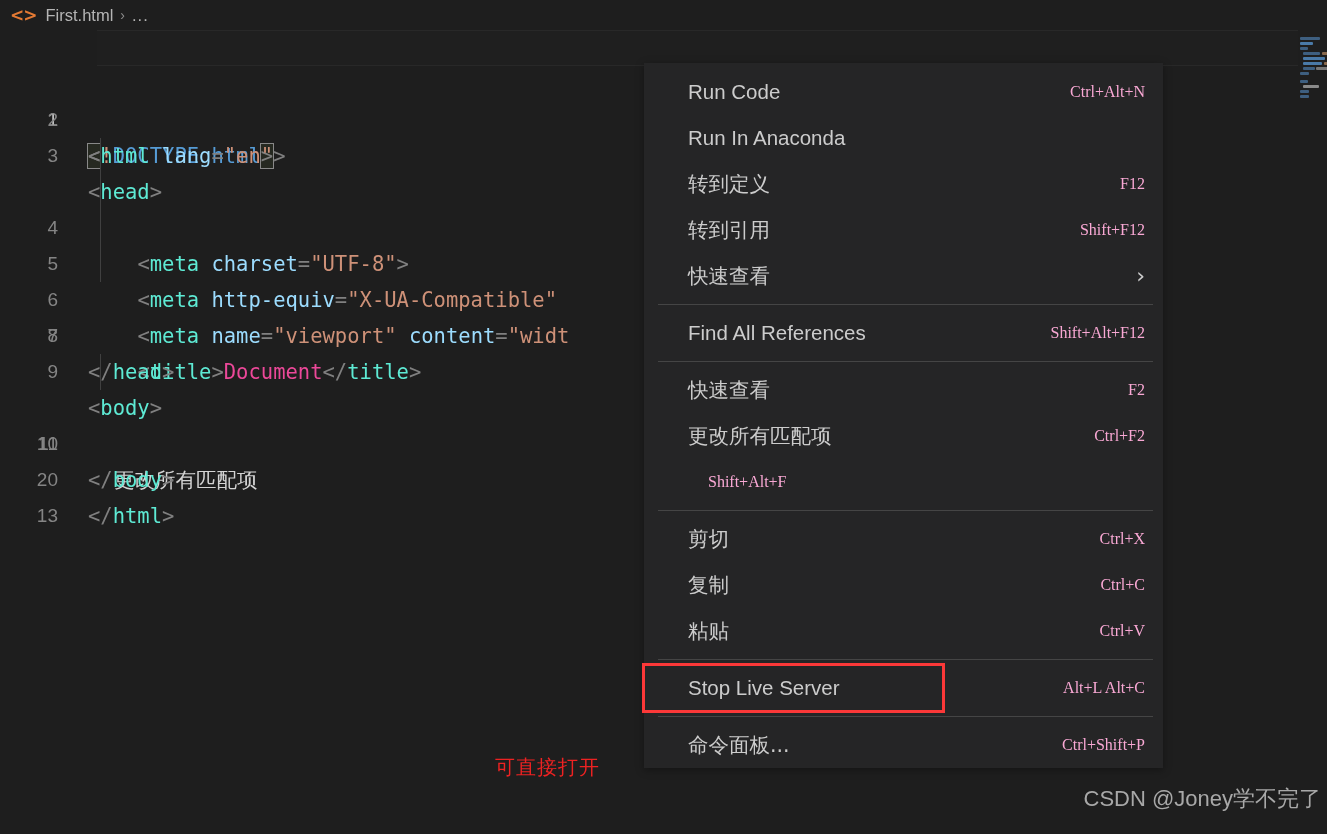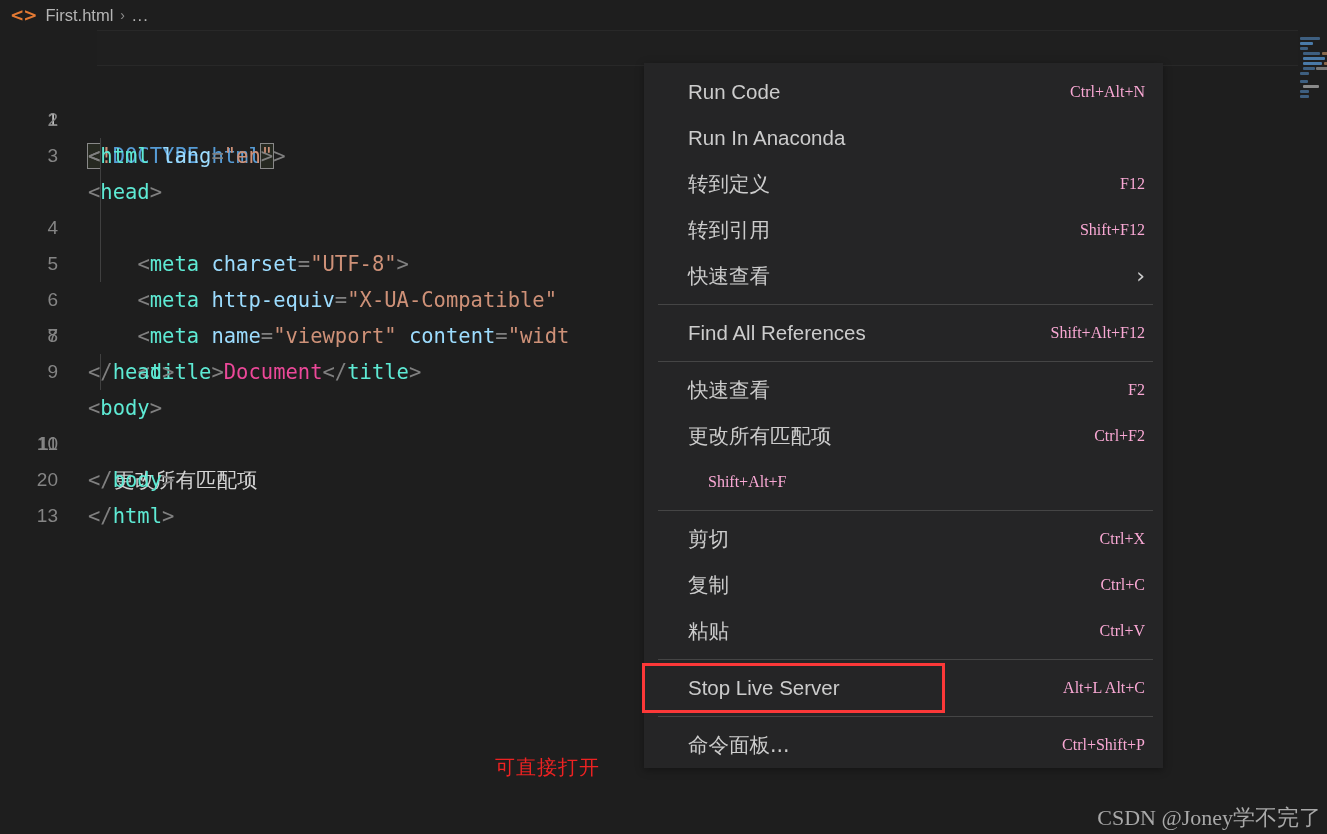--- a/index.html
+++ b/index.html
@@ -196,24 +196,24 @@
     border: 3px solid #fc3838;
     box-sizing: border-box;
     pointer-events: none;
     z-index: 30;
   }
 
   
   .watermark {
     position: absolute;
     right: 6px;
-    bottom: 1px;
+    bottom: 20px;
     color: #a8a8a8;
     font-size: 22px;
-    font-family: Liberation Serif, serif;
+    font-family: Liberation Sans, sans-serif;
     z-index: 40;
     white-space: nowrap;
   }
 </style>
 </head>
 <body>
 
 <div id="app">
 
   <div class="breadcrumb">

